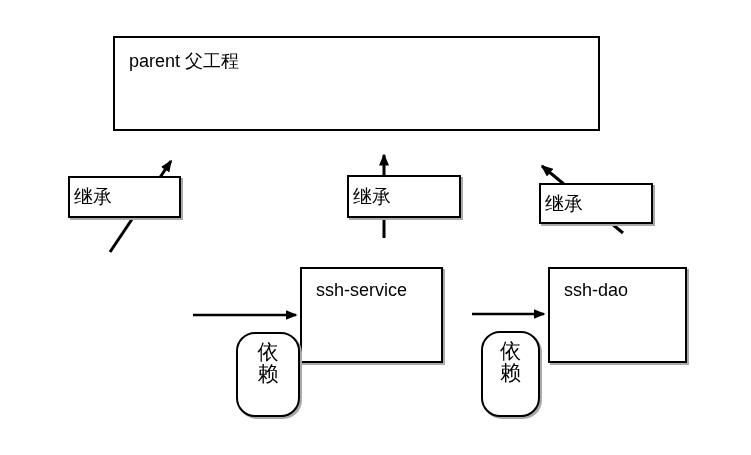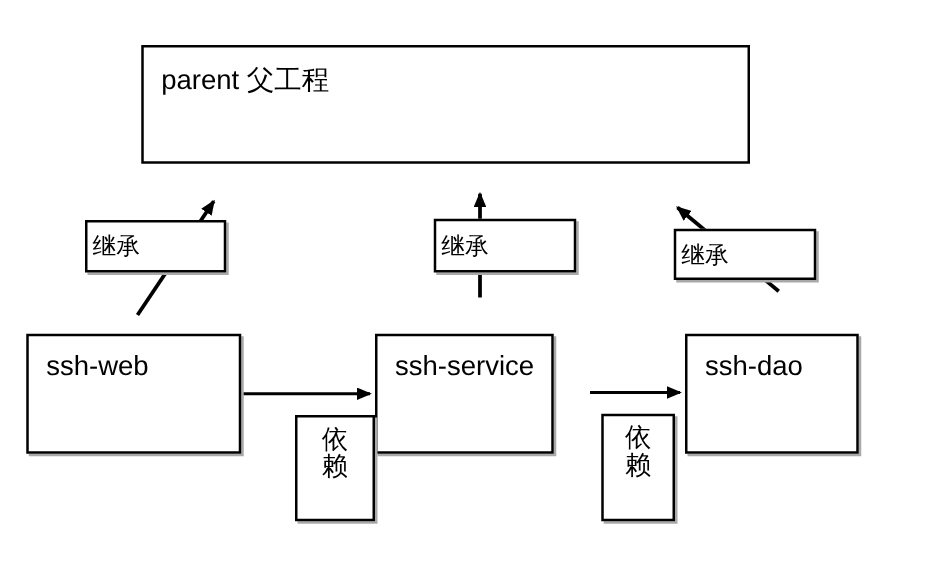--- a/index.html
+++ b/index.html
@@ -27,36 +27,37 @@
     box-sizing: border-box;
     background: #ffffff;
     border: 2px solid #000000;
     z-index: 2;
   }
   .shadowed {
     box-shadow: 2px 2px 0 #a9a9a9;
   }
   .node-label {
     display: block;
-    font-size: 22px;
+    font-size: 18px;
     padding: 11px 14px;
     white-space: nowrap;
   }
   .edge-label-inherit {
     display: flex;
     align-items: center;
     font-size: 19px;
     padding-left: 4px;
   }
   .edge-label-depend {
     display: flex;
     justify-content: center;
     align-items: flex-start;
     padding-top: 7px;
     font-size: 21px;
+    border-radius: 19px;
   }
   .vertical-stack {
     display: inline-block;
     width: 1.05em;
     line-height: 22px;
     text-align: center;
     word-break: break-all;
   }
   svg line {
     stroke: #000000;
@@ -97,23 +98,20 @@
   <div class="box shadowed edge-label-inherit" style="left:68px; top:176px; width:113px; height:42px;">
     <span>继承</span>
   </div>
   <div class="box shadowed edge-label-inherit" style="left:347px; top:175px; width:114px; height:43px;">
     <span>继承</span>
   </div>
   <div class="box shadowed edge-label-inherit" style="left:539px; top:183px; width:114px; height:41px;">
     <span>继承</span>
   </div>
 
-  <div class="box shadowed" style="left:21px; top:267px; width:172px; height:96px;">
-    <span class="node-label">ssh-web</span>
-  </div>
   <div class="box shadowed" style="left:300px; top:267px; width:143px; height:96px;">
     <span class="node-label">ssh-service</span>
   </div>
   <div class="box shadowed" style="left:548px; top:267px; width:139px; height:96px;">
     <span class="node-label">ssh-dao</span>
   </div>
 
   <div class="box shadowed edge-label-depend" style="left:236px; top:332px; width:64px; height:85px;">
     <span class="vertical-stack">依赖</span>
   </div>

